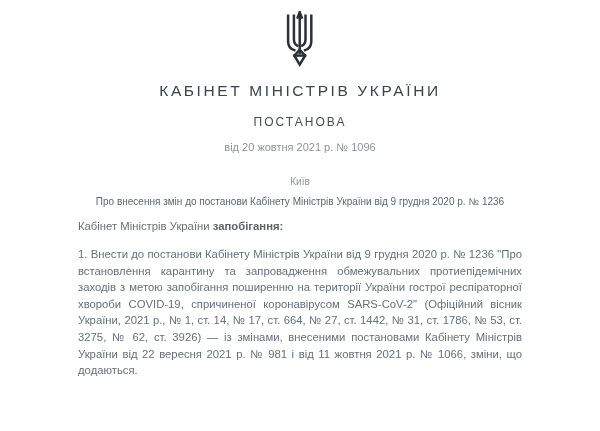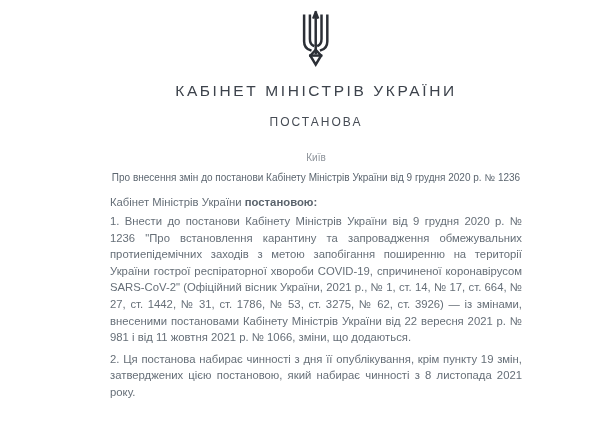--- a/index.html
+++ b/index.html
@@ -7,21 +7,21 @@
   body {
     width: 600px;
     height: 431px;
     font-family: "Liberation Sans", sans-serif;
     color: #666f78;
     overflow: hidden;
   }
   .page {
     width: 600px;
     height: 431px;
-    padding: 10px 78px 0 110px;
+    padding: 10px 78px 0 78px;
     position: relative;
   }
   .emblem-wrap {
     text-align: center;
     height: 60px;
   }
   .emblem-wrap svg { height: 58px; width: auto; }
   .org-title {
     margin-top: 12px;
     text-align: center;
@@ -57,21 +57,21 @@
     font-weight: 500;
     color: #5c6670;
   }
   .intro {
     margin-top: 13px;
     font-size: 11.3px;
     color: #666f78;
   }
   .intro b { font-weight: 700; color: #5b646d; }
   .para {
-    margin-top: 5px;
+    margin-top: 14px;
     font-size: 11.3px;
     line-height: 16.6px;
     text-align: justify;
     color: #666f78;
   }
 </style>
 </head>
 <body>
 
 <div class="page">
@@ -91,24 +91,24 @@
       <path d="M50 96 L37 110 L50 132 L63 110 Z"></path>
 
       <path d="M37 110 L63 110"></path>
     </svg>
   </div>
 
   <div class="org-title">КАБІНЕТ МІНІСТРІВ УКРАЇНИ</div>
 
   <div class="doc-type">ПОСТАНОВА</div>
 
+  <div class="date-line">від 20 жовтня 2021 р. № 1096</div>
 
   <div class="city">Київ</div>
 
   <div class="doc-title">Про внесення змін до постанови Кабінету Міністрів України від 9 грудня 2020 р. № 1236</div>
 
-  <div class="intro"><span>Кабінет Міністрів України </span><b>постановою:</b></div>
+  <div class="intro"><span>Кабінет Міністрів України </span><b>запобігання:</b></div>
 
   <div class="para">1. Внести до постанови Кабінету Міністрів України від 9 грудня 2020 р. № 1236 "Про встановлення карантину та запровадження обмежувальних протиепідемічних заходів з метою запобігання поширенню на території України гострої респіраторної хвороби COVID-19, спричиненої коронавірусом SARS-CoV-2" (Офіційний вісник України, 2021 р., № 1, ст. 14, № 17, ст. 664, № 27, ст. 1442, № 31, ст. 1786, № 53, ст. 3275, № 62, ст. 3926) — із змінами, внесеними постановами Кабінету Міністрів України від 22 вересня 2021 р. № 981 і від 11 жовтня 2021 р. № 1066, зміни, що додаються.</div>
 
-  <div class="para">2. Ця постанова набирає чинності з дня її опублікування, крім пункту 19 змін, затверджених цією постановою, який набирає чинності з 8 листопада 2021 року.</div>
 
 </div>
 
 </body></html>

